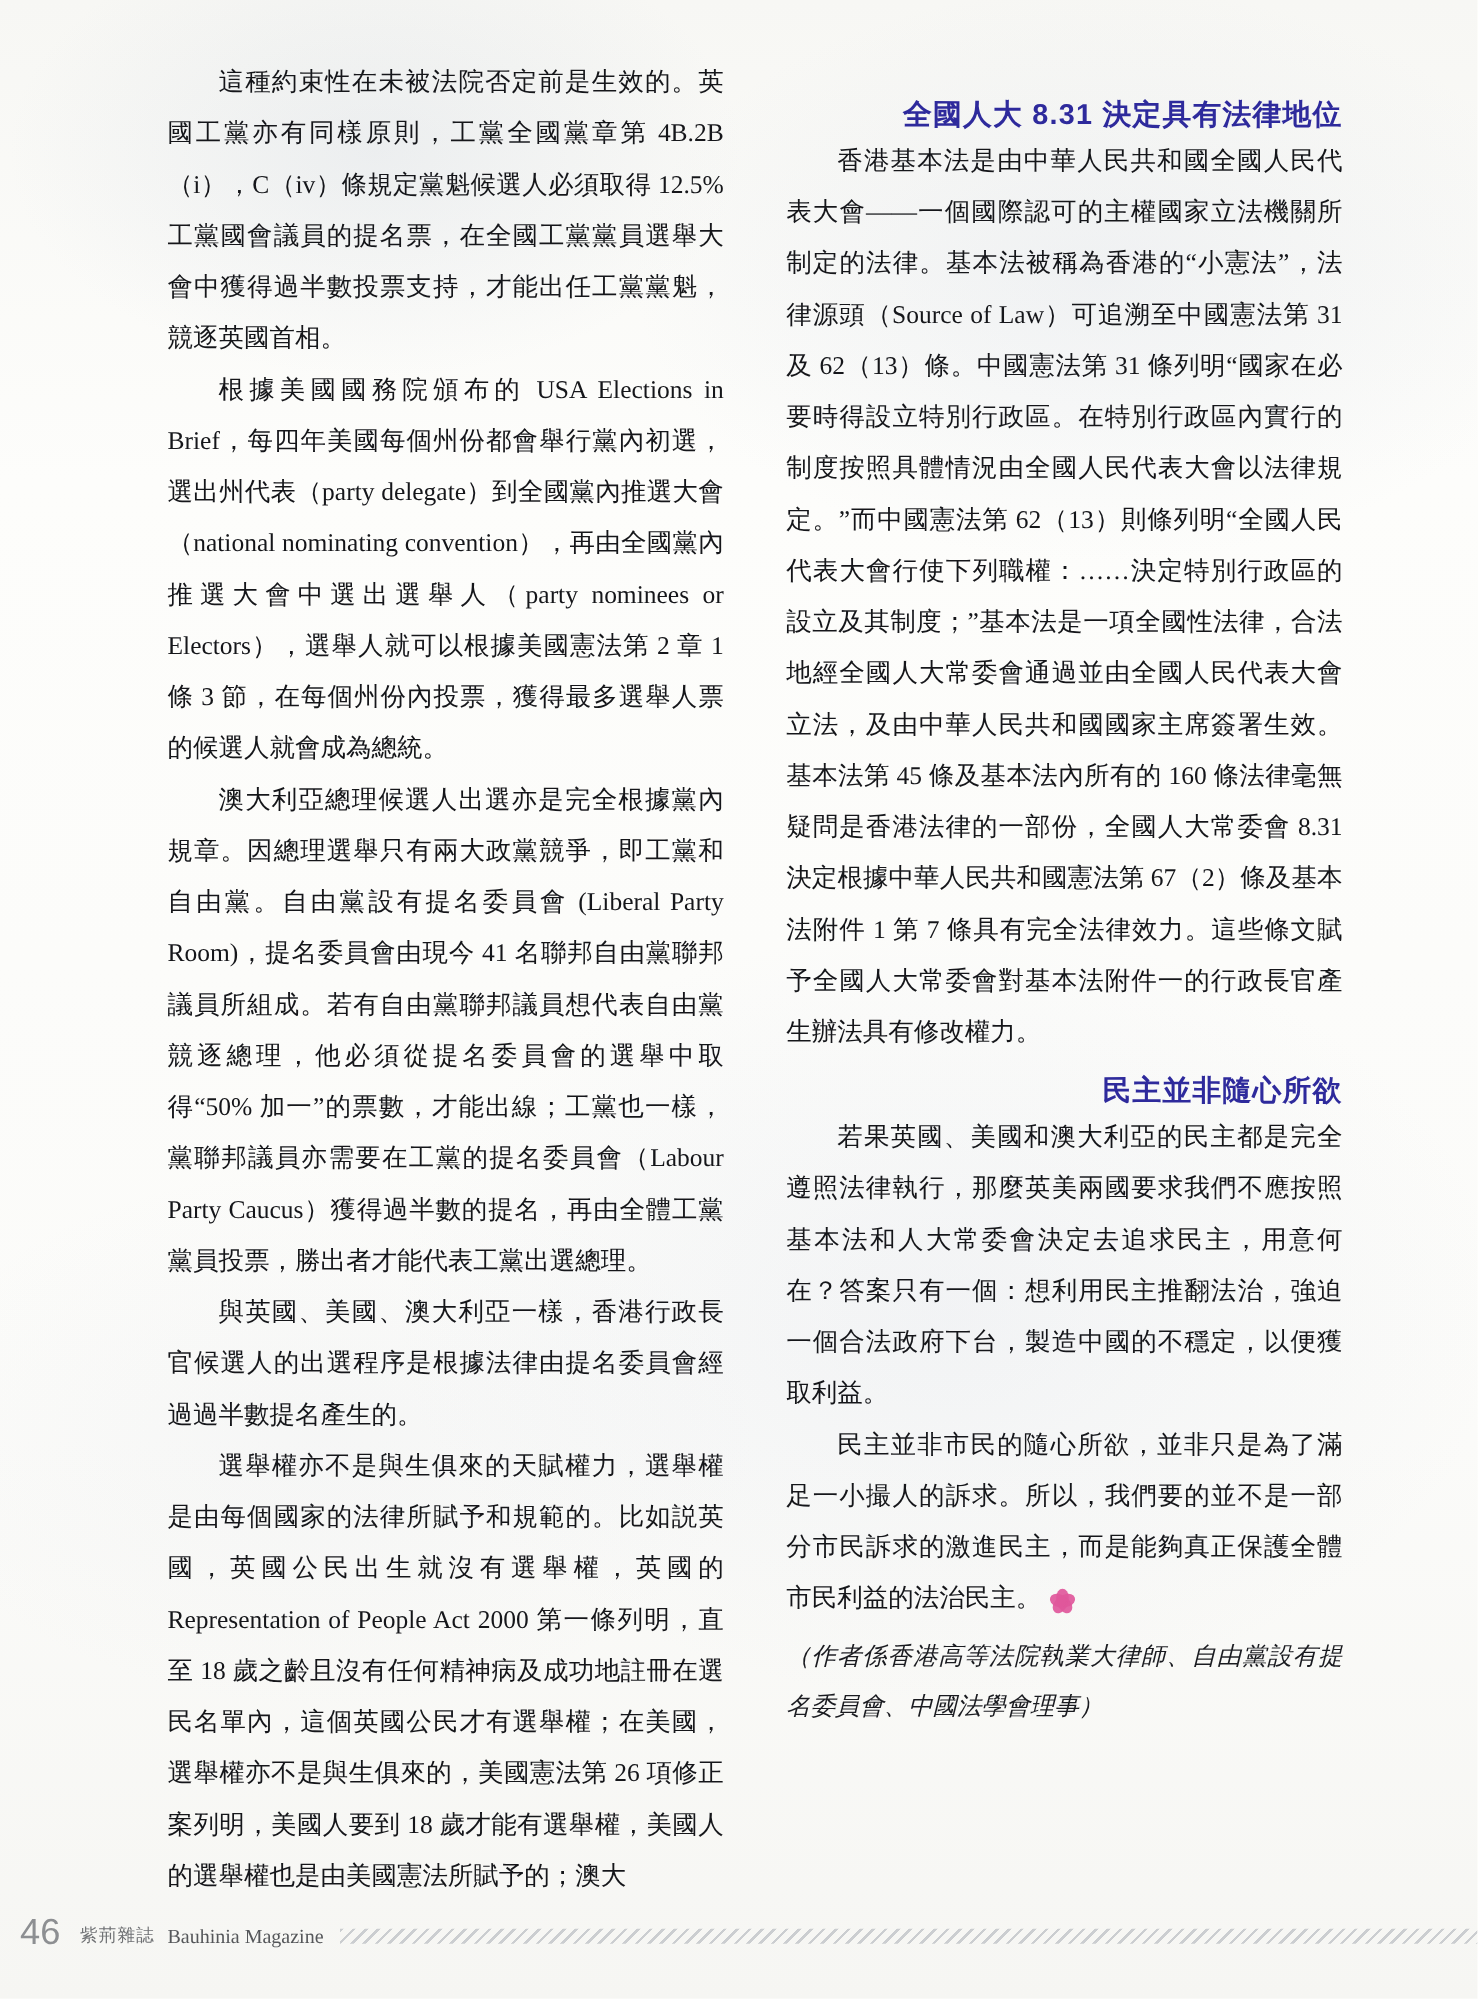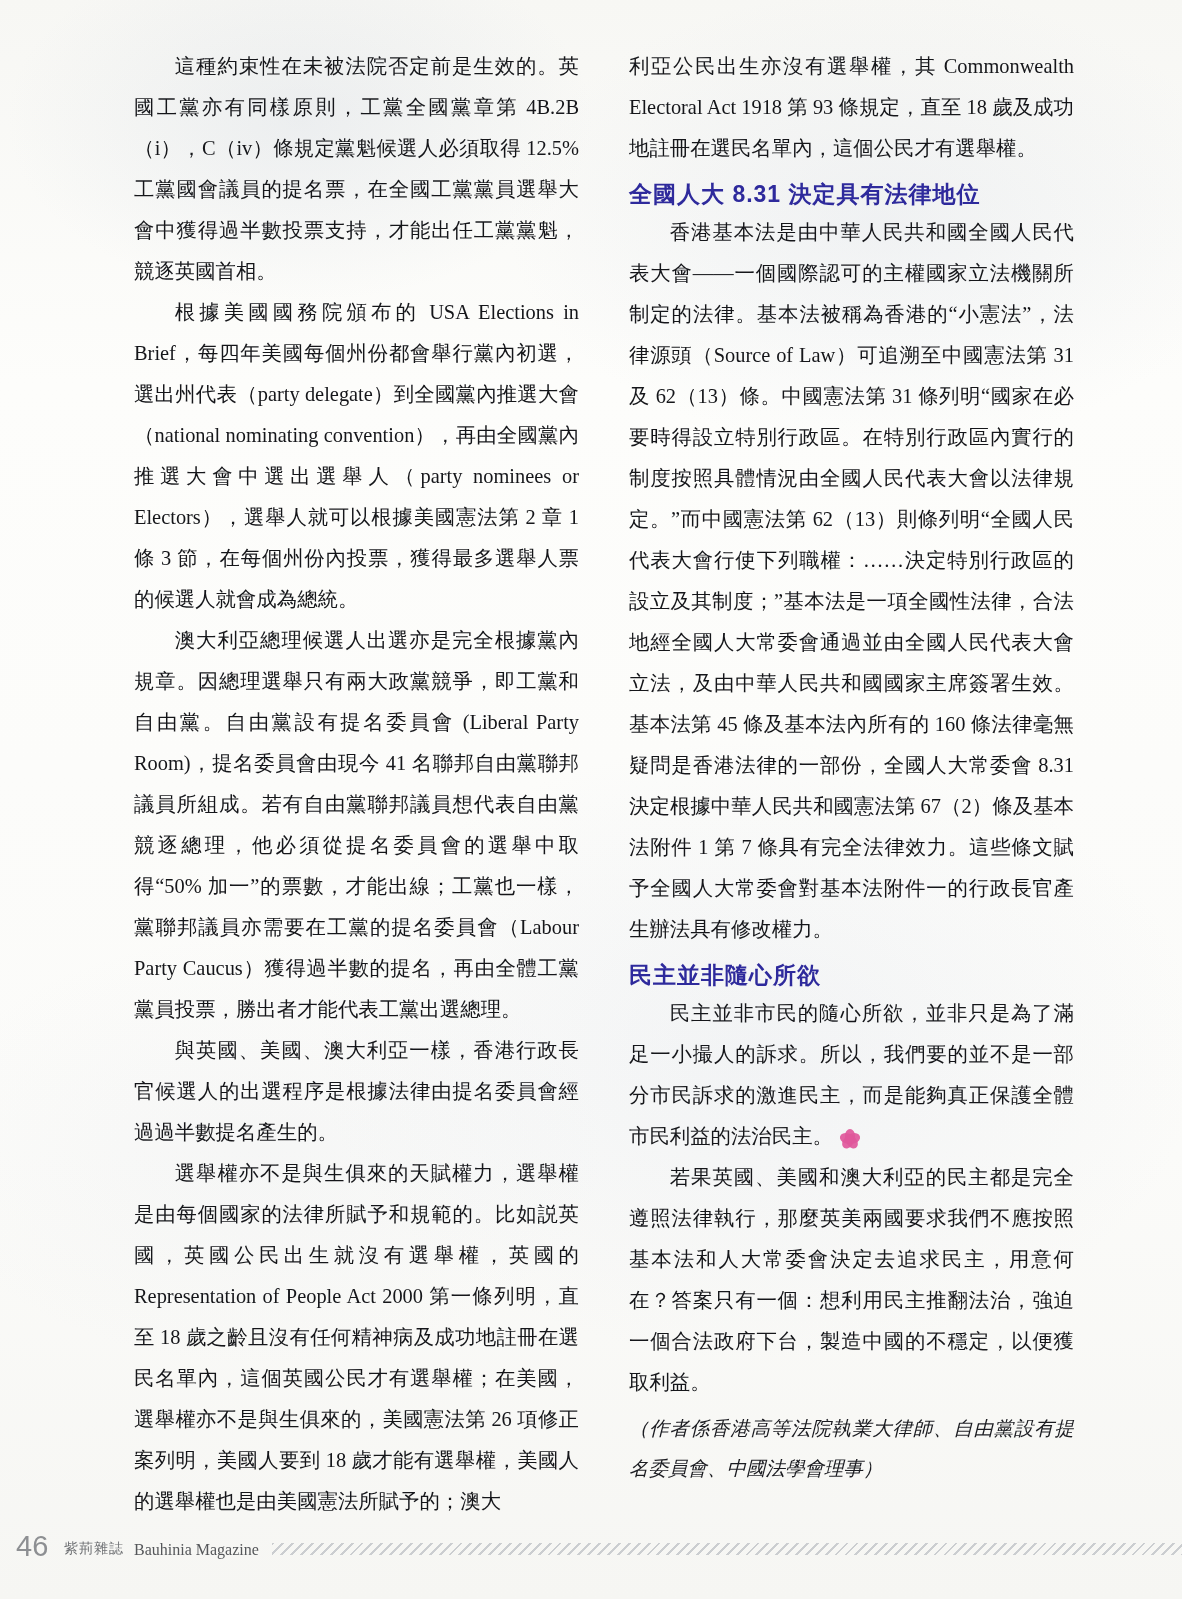--- a/index.html
+++ b/index.html
@@ -62,22 +62,22 @@
     line-height: 41px;
     color: #15161a;
     text-align: justify;
     text-justify: inter-character;
     text-indent: 2em;
     font-family: "Liberation Serif", serif;
   }
   p.para.noindent { text-indent: 0; }
 
   h2.section-head {
-    margin: 10px 0 2px 0;
-    text-align: left;
+    margin: 30px 0 2px 0;
+    text-align: right;
     color: #2e2a9c;
     font-size: 23px;
     font-weight: bold;
     letter-spacing: 1px;
     font-family: "Liberation Sans", sans-serif;
   }
   h2.section-head.tight { margin-top: 10px; }
 
   p.signature {
     margin: 6px 0 0 0;
@@ -176,28 +176,27 @@
 
     <div class="col">
       <p class="para">這種約束性在未被法院否定前是生效的。英國工黨亦有同樣原則，工黨全國黨章第 4B.2B（i），C（iv）條規定黨魁候選人必須取得 12.5% 工黨國會議員的提名票，在全國工黨黨員選舉大會中獲得過半數投票支持，才能出任工黨黨魁，競逐英國首相。</p>
       <p class="para">根據美國國務院頒布的 USA Elections in Brief，每四年美國每個州份都會舉行黨內初選，選出州代表（party delegate）到全國黨內推選大會（national nominating convention），再由全國黨內推選大會中選出選舉人（party nominees or Electors），選舉人就可以根據美國憲法第 2 章 1 條 3 節，在每個州份內投票，獲得最多選舉人票的候選人就會成為總統。</p>
       <p class="para">澳大利亞總理候選人出選亦是完全根據黨內規章。因總理選舉只有兩大政黨競爭，即工黨和自由黨。自由黨設有提名委員會 (Liberal Party Room)，提名委員會由現今 41 名聯邦自由黨聯邦議員所組成。若有自由黨聯邦議員想代表自由黨競逐總理，他必須從提名委員會的選舉中取得“50% 加一”的票數，才能出線；工黨也一樣，黨聯邦議員亦需要在工黨的提名委員會（Labour Party Caucus）獲得過半數的提名，再由全體工黨黨員投票，勝出者才能代表工黨出選總理。</p>
       <p class="para">與英國、美國、澳大利亞一樣，香港行政長官候選人的出選程序是根據法律由提名委員會經過過半數提名產生的。</p>
       <p class="para">選舉權亦不是與生俱來的天賦權力，選舉權是由每個國家的法律所賦予和規範的。比如説英國，英國公民出生就沒有選舉權，英國的 Representation of People Act 2000 第一條列明，直至 18 歲之齡且沒有任何精神病及成功地註冊在選民名單內，這個英國公民才有選舉權；在美國，選舉權亦不是與生俱來的，美國憲法第 26 項修正案列明，美國人要到 18 歲才能有選舉權，美國人的選舉權也是由美國憲法所賦予的；澳大</p>
     </div>
 
     <div class="col">
-      <p class="para noindent">利亞公民出生亦沒有選舉權，其 Commonwealth Electoral Act 1918 第 93 條規定，直至 18 歲及成功地註冊在選民名單內，這個公民才有選舉權。</p>
 
       <h2 class="section-head">全國人大 8.31 決定具有法律地位</h2>
       <p class="para">香港基本法是由中華人民共和國全國人民代表大會——一個國際認可的主權國家立法機關所制定的法律。基本法被稱為香港的“小憲法”，法律源頭（Source of Law）可追溯至中國憲法第 31 及 62（13）條。中國憲法第 31 條列明“國家在必要時得設立特別行政區。在特別行政區內實行的制度按照具體情況由全國人民代表大會以法律規定。”而中國憲法第 62（13）則條列明“全國人民代表大會行使下列職權：……決定特別行政區的設立及其制度；”基本法是一項全國性法律，合法地經全國人大常委會通過並由全國人民代表大會立法，及由中華人民共和國國家主席簽署生效。基本法第 45 條及基本法內所有的 160 條法律毫無疑問是香港法律的一部份，全國人大常委會 8.31 決定根據中華人民共和國憲法第 67（2）條及基本法附件 1 第 7 條具有完全法律效力。這些條文賦予全國人大常委會對基本法附件一的行政長官產生辦法具有修改權力。</p>
 
       <h2 class="section-head tight">民主並非隨心所欲</h2>
+      <p class="para">若果英國、美國和澳大利亞的民主都是完全遵照法律執行，那麼英美兩國要求我們不應按照基本法和人大常委會決定去追求民主，用意何在？答案只有一個：想利用民主推翻法治，強迫一個合法政府下台，製造中國的不穩定，以便獲取利益。</p>
       <p class="para"><span>民主並非市民的隨心所欲，並非只是為了滿足一小撮人的訴求。所以，我們要的並不是一部分市民訴求的激進民主，而是能夠真正保護全體市民利益的法治民主。</span><span class="flower"><span></span><span></span><span></span><span></span><span></span></span></p>
-      <p class="para">若果英國、美國和澳大利亞的民主都是完全遵照法律執行，那麼英美兩國要求我們不應按照基本法和人大常委會決定去追求民主，用意何在？答案只有一個：想利用民主推翻法治，強迫一個合法政府下台，製造中國的不穩定，以便獲取利益。</p>
 
       <p class="signature">（作者係香港高等法院執業大律師、自由黨設有提名委員會、中國法學會理事）</p>
     </div>
 
   </div>
 
   <div class="footer">
     <div class="footer-page-number">46</div>
     <div class="footer-brand-cn">紫荊雜誌</div>
     <div class="footer-brand-en">Bauhinia Magazine</div>

